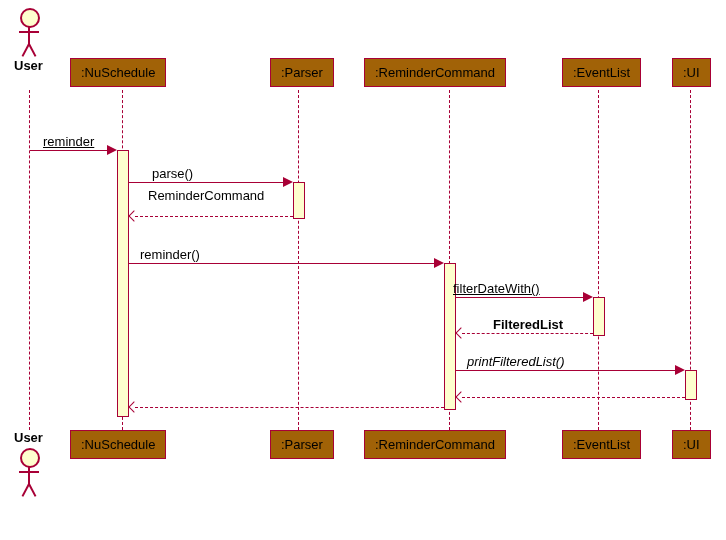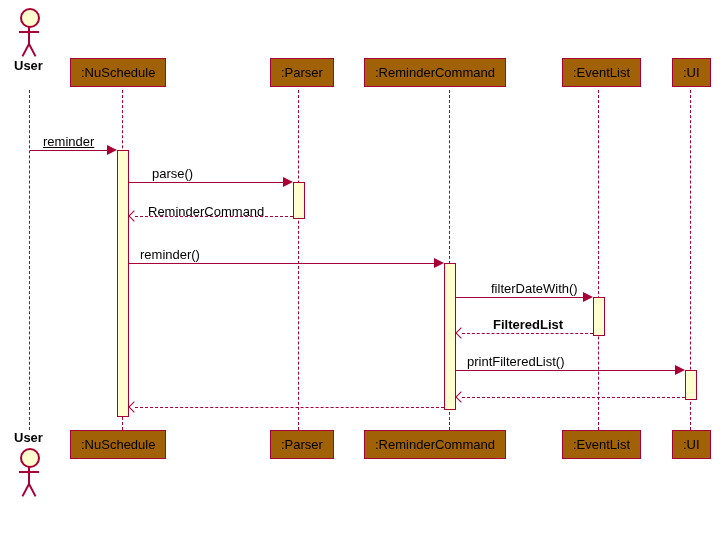--- a/index.html
+++ b/index.html
@@ -138,37 +138,37 @@
 <div class="activation" style="left:685px; top:370px; height:28px;"></div>
 
 <div class="msg-label" style="left:43px; top:134px;text-decoration:underline;">reminder</div>
 <div class="msg-line" style="left:30px; top:150px; width:80px;"></div>
 <div class="arrow-right" style="left:107px; top:145px;"></div>
 
 <div class="msg-label" style="left:144px; top:166px;margin-left:8px;">parse()</div>
 <div class="msg-line" style="left:128px; top:182px; width:158px;"></div>
 <div class="arrow-right" style="left:283px; top:177px;"></div>
 
-<div class="msg-label" style="left:148px; top:204px;">ReminderCommand</div>
+<div class="msg-label" style="left:148px; top:188px;">ReminderCommand</div>
 <div class="msg-line-dashed" style="left:135px; top:216px; width:158px;"></div>
 <div class="arrow-left-open" style="left:130px; top:212px;"></div>
 
 <div class="msg-label" style="left:140px; top:247px;">reminder()</div>
 <div class="msg-line" style="left:128px; top:263px; width:309px;"></div>
 <div class="arrow-right" style="left:434px; top:258px;"></div>
 
-<div class="msg-label" style="left:491px; top:281px;">filterDateWith()</div>
+<div class="msg-label" style="left:453px; top:281px;text-decoration:underline;">filterDateWith()</div>
 <div class="msg-line" style="left:455px; top:297px; width:131px;"></div>
 <div class="arrow-right" style="left:583px; top:292px;"></div>
 
 <div class="msg-label" style="left:493px; top:317px;font-weight:bold;">FilteredList</div>
 <div class="msg-line-dashed" style="left:462px; top:333px; width:131px;"></div>
 <div class="arrow-left-open" style="left:457px; top:329px;"></div>
 
-<div class="msg-label" style="left:467px; top:354px;">printFilteredList()</div>
+<div class="msg-label" style="left:467px; top:354px;font-style:italic;">printFilteredList()</div>
 <div class="msg-line" style="left:455px; top:370px; width:223px;"></div>
 <div class="arrow-right" style="left:675px; top:365px;"></div>
 
 <div class="msg-line-dashed" style="left:462px; top:397px; width:223px;"></div>
 <div class="arrow-left-open" style="left:457px; top:393px;"></div>
 
 <div class="msg-line-dashed" style="left:135px; top:407px; width:309px;"></div>
 <div class="arrow-left-open" style="left:130px; top:403px;"></div>
 
 <div class="actor-label" style="left:14px; top:430px;">User</div>

